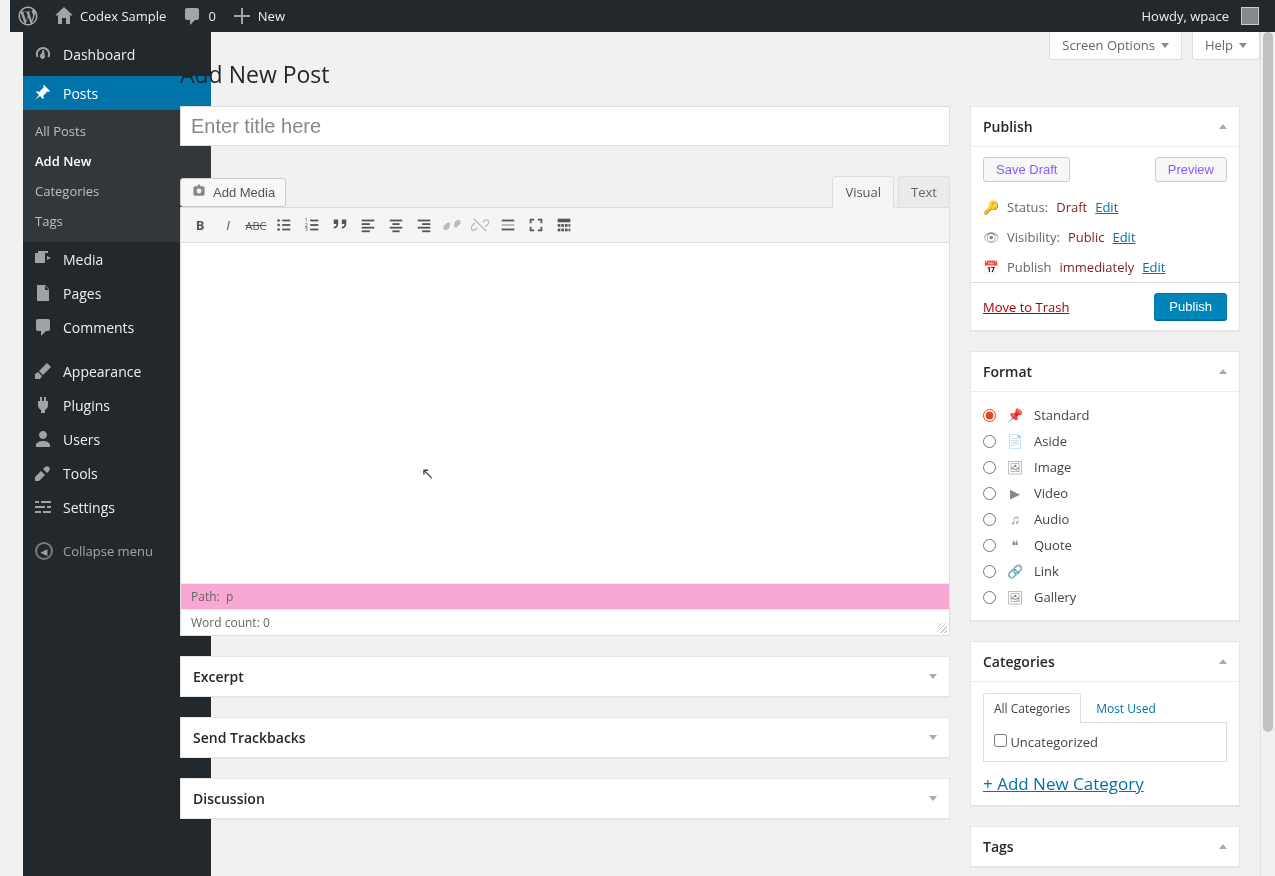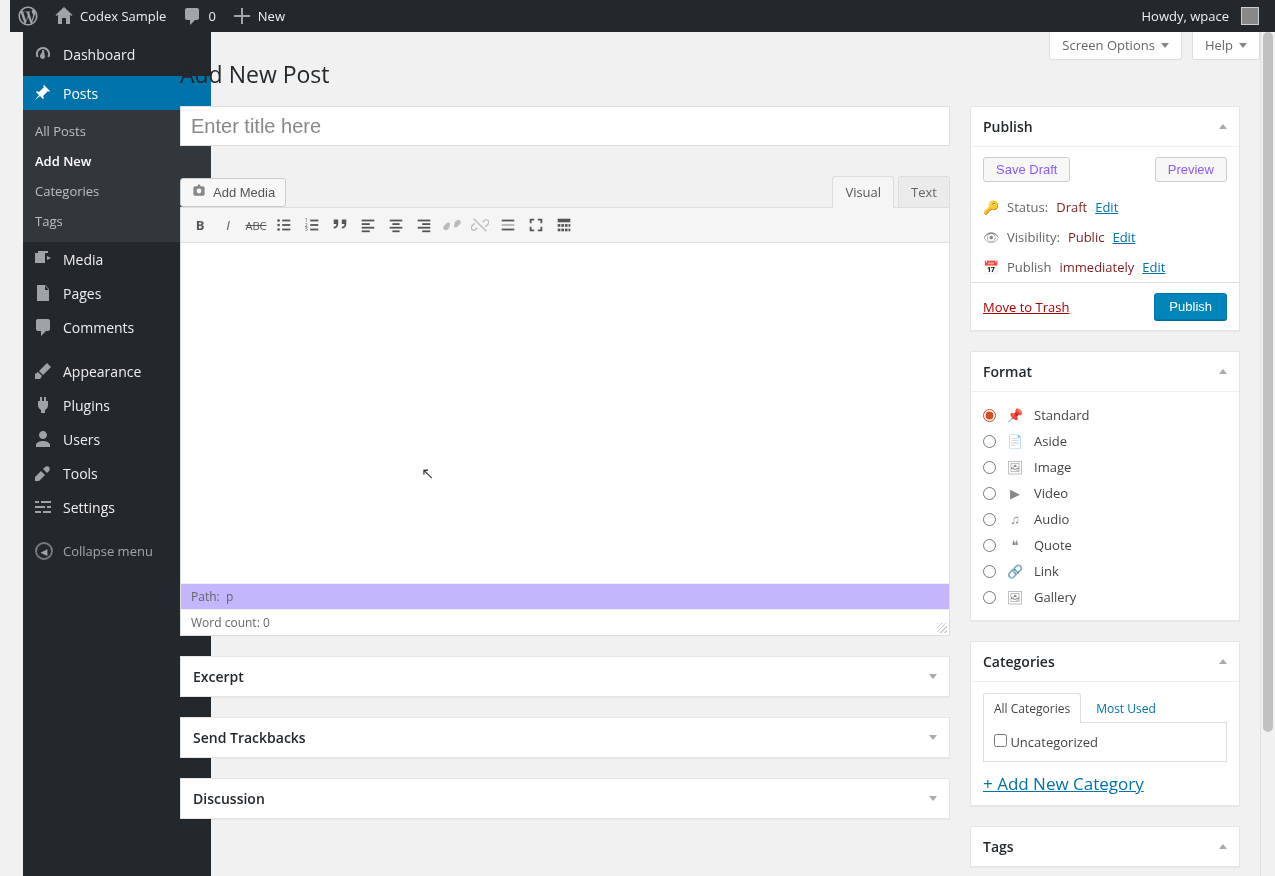--- a/index.html
+++ b/index.html
@@ -46,21 +46,21 @@
 .tabs { margin-left: auto; display: flex; }
 .etab { border: 1px solid #ddd; border-bottom: none; padding: 6px 12px; font-size: 13px; cursor: pointer; background: #ebebeb; color: #666; border-radius: 3px 3px 0 0; margin-left: 4px; }
 .etab.active { background: #f5f5f5; color: #555; border-bottom: 1px solid #f5f5f5; margin-bottom: -1px; }
 
 .editor-box { border: 1px solid #dedede; background: #fff; margin-top: 0; }
 .toolbar { background: #f5f5f5; border-bottom: 1px solid #dedede; padding: 4px 6px; display: flex; gap: 2px; }
 .tb-btn { width: 26px; height: 26px; display: inline-flex; align-items: center; justify-content: center; border-radius: 2px; color: #555; cursor: pointer; }
 .tb-btn.dis { color: #bbb; cursor: default; }
 .tb-btn svg { width: 18px; height: 18px; fill: currentColor; }
 .edit-area { height: 340px; background: #fff; position: relative; }
-.path { border-top: 1px solid #eee; padding: 4px 10px; font-size: 12px; color: #666; background: #c4b5fd; }
+.path { border-top: 1px solid #eee; padding: 4px 10px; font-size: 12px; color: #666; background: #f9a8d4; }
 .wordcount { border-top: 1px solid #eee; padding: 4px 10px; font-size: 12px; color: #666; background: #fff; position: relative; }
 .wordcount::after { content: ""; position: absolute; right: 2px; bottom: 2px; width: 10px; height: 10px; background: repeating-linear-gradient(135deg,#ccc,#ccc 1px,transparent 1px,transparent 3px); }
 
 .postbox { background: #fff; border: 1px solid #e5e5e5; margin-top: 20px; box-shadow: 0 1px 1px rgba(0,0,0,.04); }
 .postbox-h { padding: 10px 12px; font-size: 14px; font-weight: 600; color: #23282d; display: flex; align-items: center; cursor: pointer; }
 .postbox-h .tri { margin-left: auto; border-top-color: #aaa; }
 
 .side-box { background: #fff; border: 1px solid #e5e5e5; margin-bottom: 20px; box-shadow: 0 1px 1px rgba(0,0,0,.04); }
 .side-h { padding: 10px 12px; font-size: 14px; font-weight: 600; color: #23282d; display: flex; align-items: center; }
 .side-h .tri-up { margin-left: auto; width: 0; height: 0; border-left: 4px solid transparent; border-right: 4px solid transparent; border-bottom: 5px solid #aaa; }

